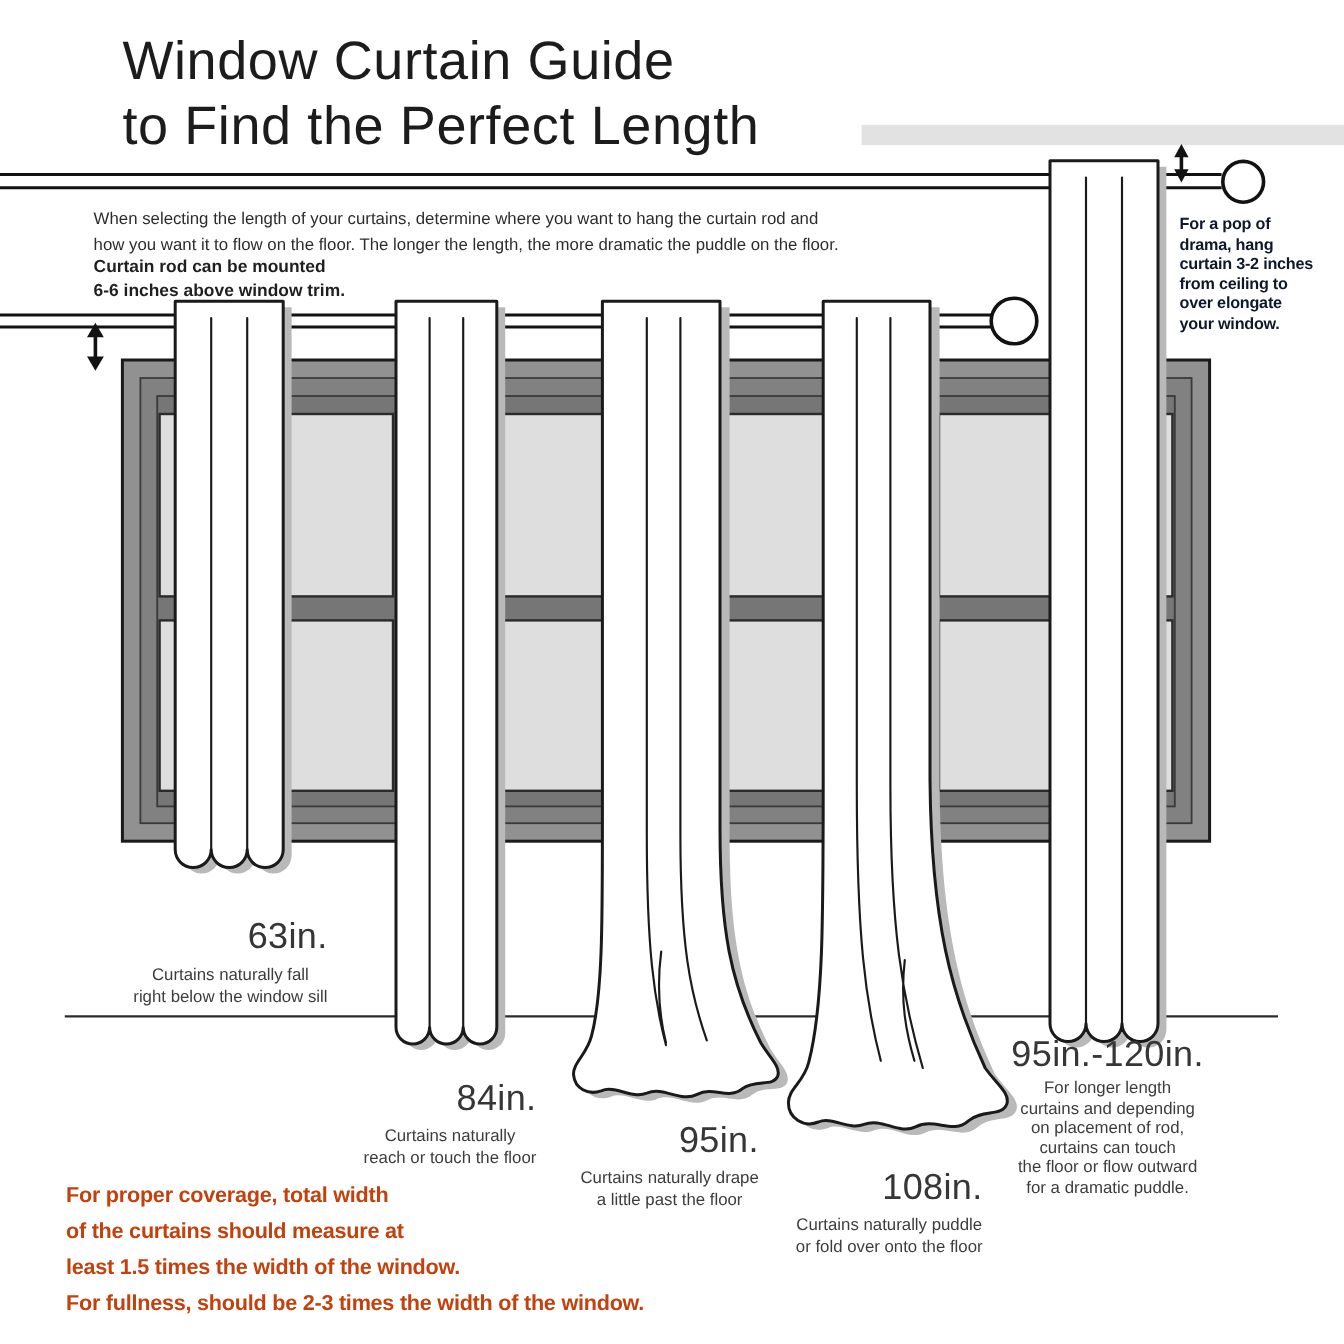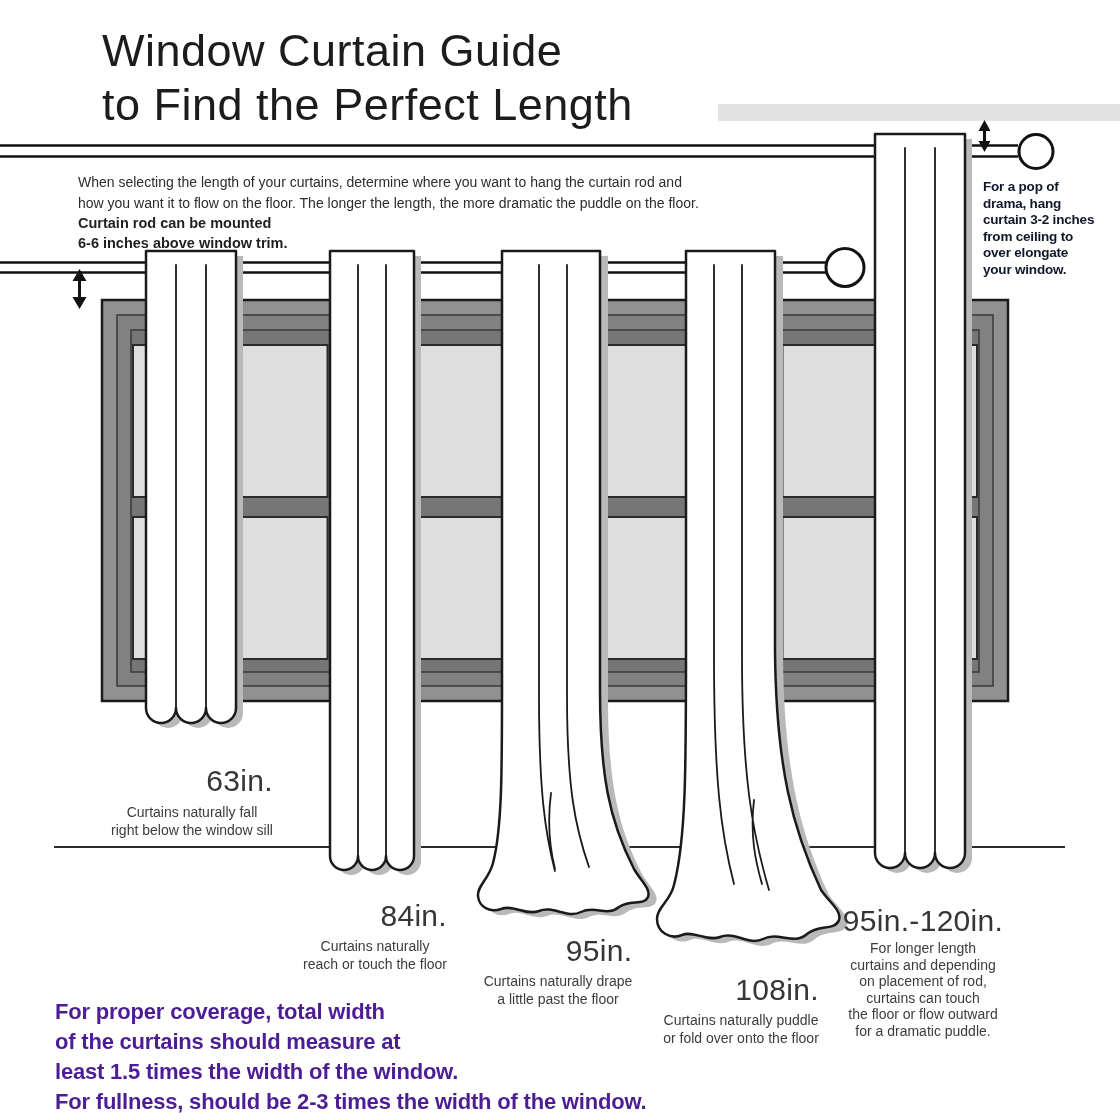--- a/index.html
+++ b/index.html
@@ -17,27 +17,27 @@
   .ceiling-note{left:983px;top:179px;font-size:13.5px;line-height:16.5px;font-weight:700;color:#0f172a;letter-spacing:-0.2px;white-space:nowrap;}
   .svg-layer{left:0;top:0;}
   .curtain-label{transform:translateX(-50%);text-align:center;color:#3c3c3c;}
   .curtain-label .len{font-size:30px;color:#363636;letter-spacing:0.3px;white-space:nowrap;text-align:right;}
   .curtain-label .desc{font-size:14px;line-height:17.5px;white-space:nowrap;}
   .curtain-label .desc.tight{line-height:16.5px;}
   .len-63{left:192px;top:764px;}
   .len-84{left:375px;top:899px;}
   .len-95{left:558px;top:934px;}
   .len-108{left:741px;top:973px;}
-  .len-95-120{left:923px;top:904px;}
+  .len-95-120{left:923px;top:862px;}
   .len-63 .desc{margin-top:6px;}
   .len-84 .desc,.len-95 .desc,.len-108 .desc{margin-top:5px;}
   .len-95-120 .desc{margin-top:2px;}
   .footer{
-    left:55px;top:981px;font-size:22px;line-height:30px;font-weight:700;
-    color:#4c1d95;letter-spacing:-0.2px;white-space:nowrap;margin-top:16px;
+    left:55px;top:981px;font-size:18px;line-height:30px;font-weight:700;
+    color:#c2410c;letter-spacing:-0.2px;white-space:nowrap;
   }
 </style>
 </head>
 <body>
 
 <div class="page">
 
   <svg class="abs svg-layer" width="1120" height="1120" viewBox="0 0 1120 1120">
 
     <rect x="718" y="104" width="402" height="17" fill="#e2e2e2"></rect>

